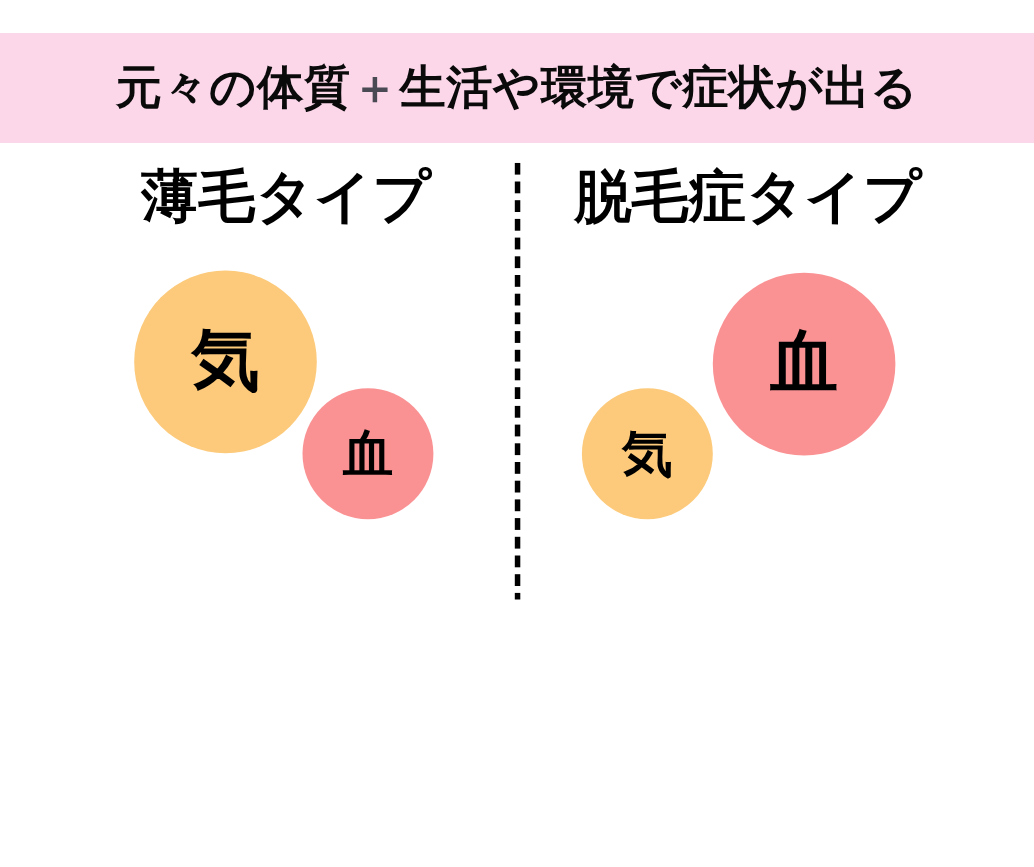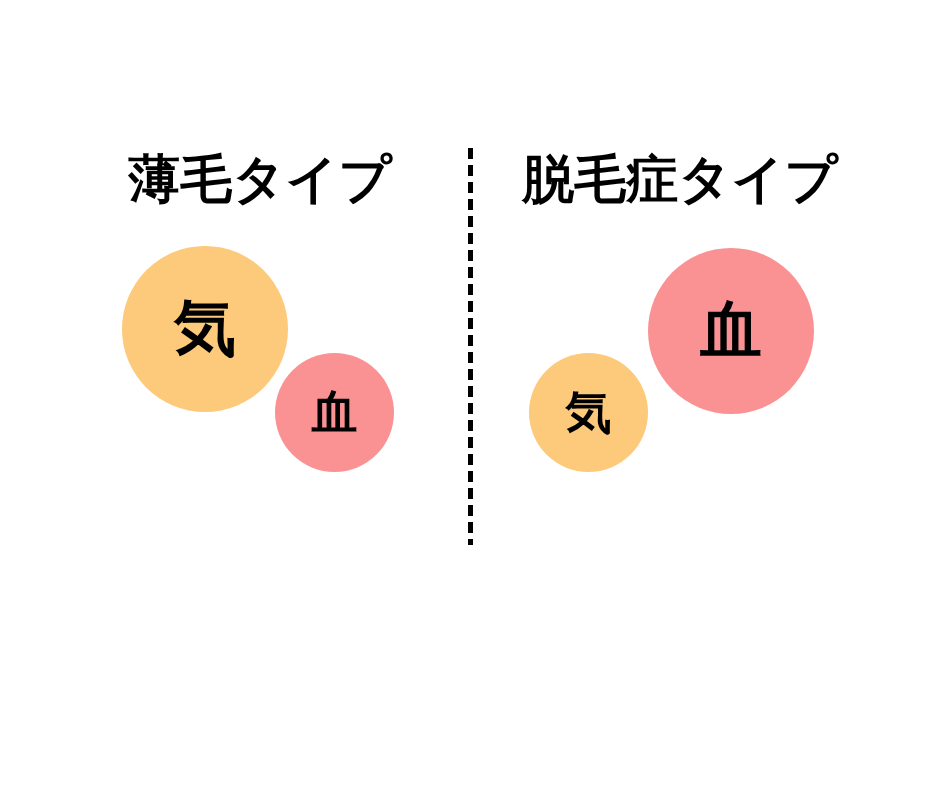--- a/index.html
+++ b/index.html
@@ -114,20 +114,27 @@
   #c-left-ketsu{ left: 275px; top: 353px; }
   
   #c-right-ki  { left: 529px; top: 353px; }
   #c-right-ketsu{ left: 648px; top: 248px; }
 </style>
 </head>
 <body>
 
 <div id="canvas">
 
+  <div class="header-band">
+    <div class="header-title">
+      <span>元々の体質</span>
+        <span class="header-plus">＋</span>
+        <span>生活や環境で症状が出る</span>
+    </div>
+  </div>
 
   <div class="col-heading left">薄毛タイプ</div>
 
   <div class="col-heading right">脱毛症タイプ</div>
 
   <div class="divider"></div>
 
   <div id="c-left-ki" class="circle big" style="background:#fcca7a">
     <span class="circle-label">気</span>
   </div>

